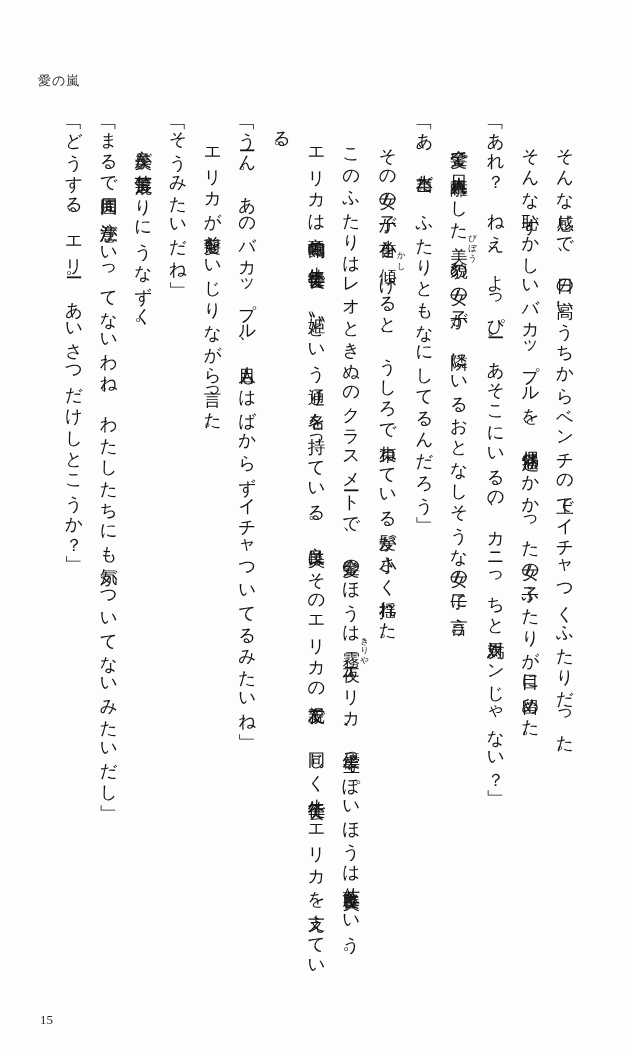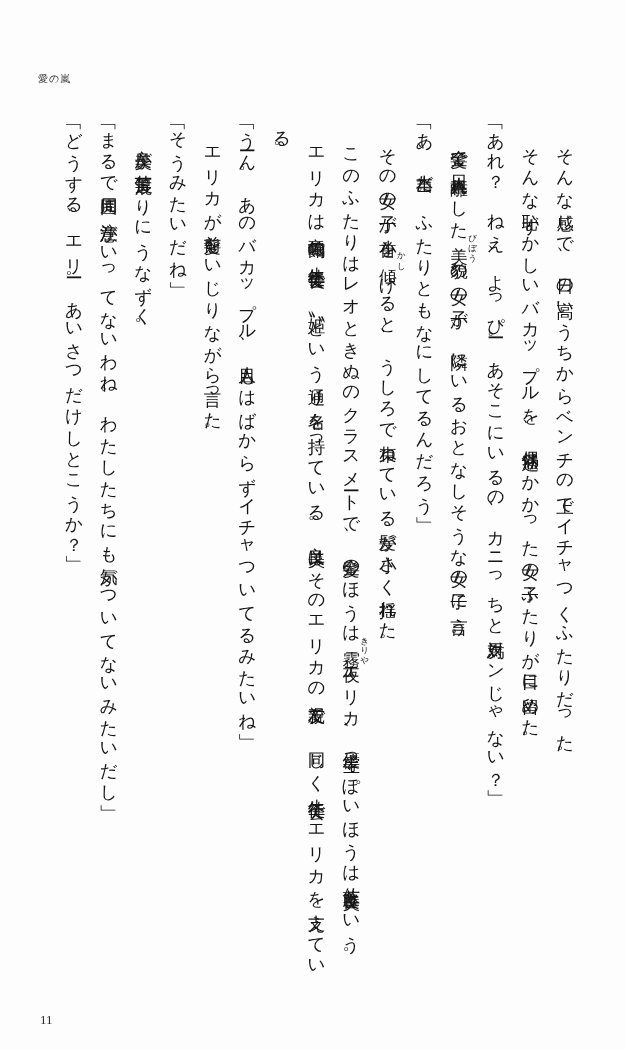--- a/index.html
+++ b/index.html
@@ -19,21 +19,21 @@
   .page {
     position: absolute;
     inset: 0;
     background: #fdfdfd;
   }
 
   .header-title {
     position: absolute;
     top: 72px;
     left: 38px;
-    font-size: 10px;
+    font-size: 13px;
     letter-spacing: 1px;
     color: #2b2b2b;
     font-family: "DejaVu Serif", "Liberation Serif", serif;
   }
 
   .page-number {
     position: absolute;
     bottom: 22px;
     left: 40px;
     font-size: 13px;
@@ -93,15 +93,15 @@
     <p class="">このふたりはレオときぬのクラスメートで、金髪のほうは<ruby>霧夜<rt>きりや</rt></ruby>エリカ、優等生っぽいほうは佐藤良美という。</p>
     <p class="">エリカは竜鳴館の生徒会長で、〝姫〟という通り名を持っている。良美はそのエリカの親友で、同じく生徒会でエリカを支えている。</p>
     <p class="noindent">「うーん。あのバカップル、人目もはばからずイチャついてるみたいね」</p>
     <p class="">エリカが前髪をいじりながら言った。</p>
     <p class="noindent">「そうみたいだね」</p>
     <p class="">良美が苦笑混じりにうなずく。</p>
     <p class="noindent">「まるで周囲に注意がいってないわね。わたしたちにも気がついてないみたいだし」</p>
     <p class="noindent">「どうする、エリー。あいさつだけしとこうか？」</p>
   </div>
 
-  <div class="page-number">11</div>
+  <div class="page-number">15</div>
 
 </div>
 
 </body></html>

